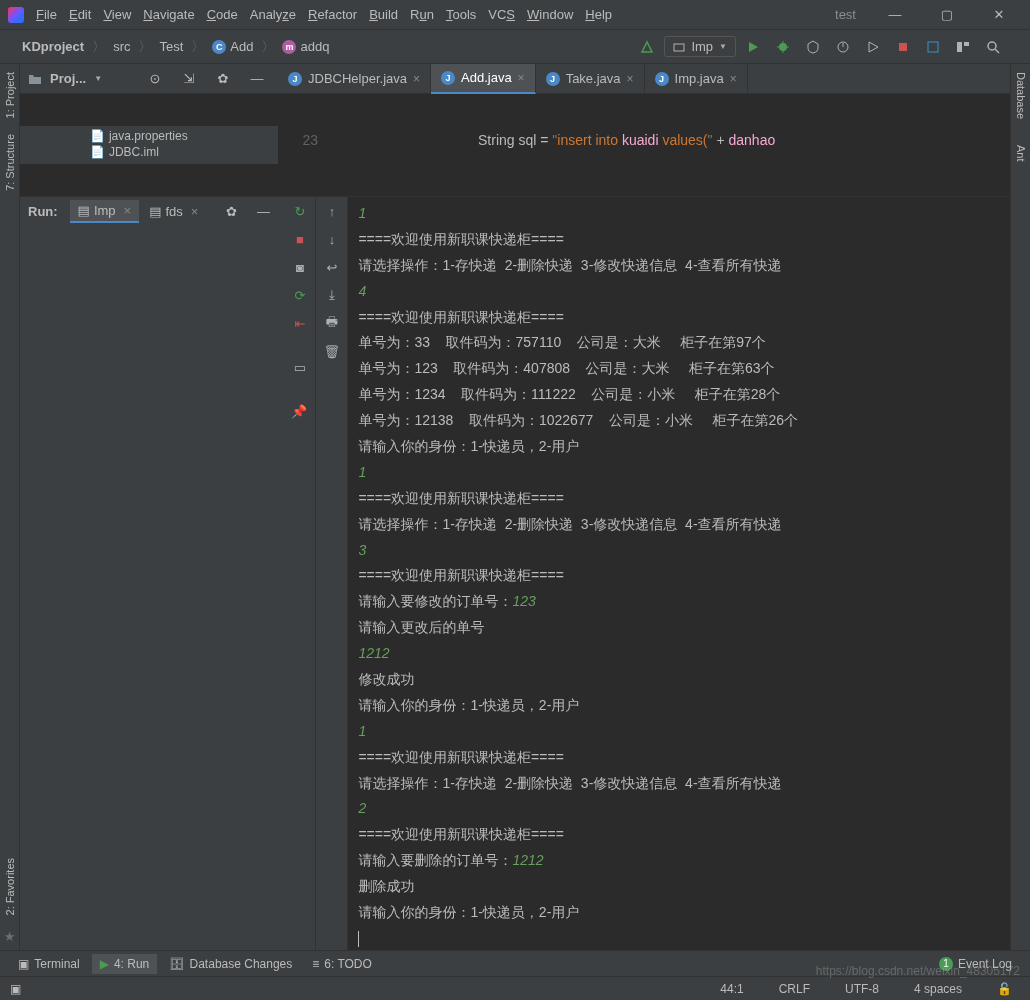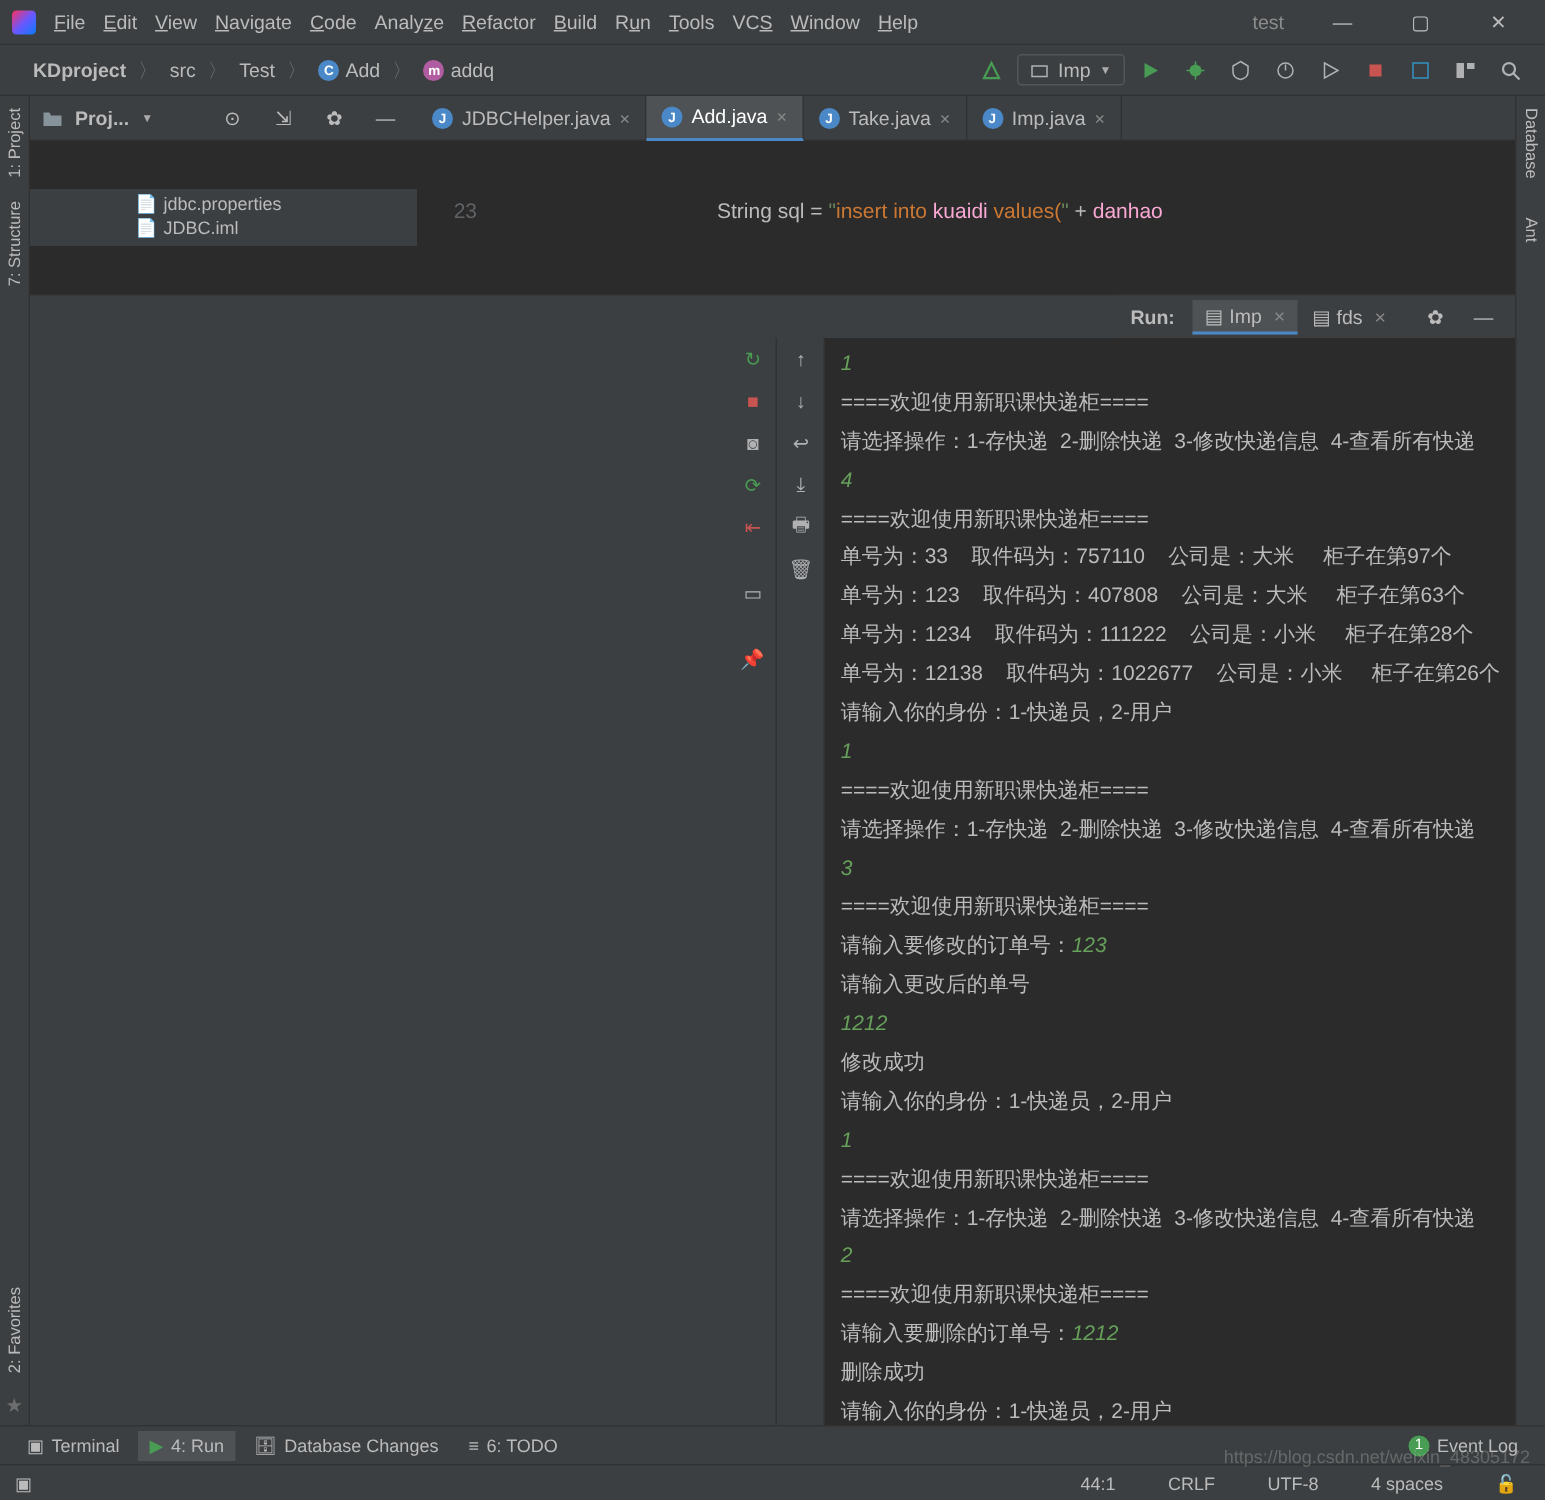--- a/index.html
+++ b/index.html
@@ -5,21 +5,21 @@
 * { margin: 0; padding: 0; box-sizing: border-box; font-family: "Segoe UI", Arial, sans-serif; }
 body { background: #2b2b2b; color: #bbbbbb; width: 1030px; height: 1000px; overflow: hidden; font-size: 13px; display: flex; flex-direction: column; }
 .titlebar { height: 30px; background: #3c3f41; display: flex; align-items: center; padding: 0 8px; gap: 6px; border-bottom: 1px solid #323232; }
 .titlebar .app-icon { width: 16px; height: 16px; background: linear-gradient(135deg,#fe315d,#6b57ff,#087cfa); border-radius: 3px; }
 .menu-item { padding: 4px 6px; cursor: pointer; color: #bbbbbb; }
 .menu-item u { text-decoration: underline; }
 .titlebar .spacer { flex: 1; }
 .titlebar .win-name { color: #8c8c8c; margin-right: 10px; }
 .win-btn { width: 46px; height: 30px; display: flex; align-items: center; justify-content: center; cursor: pointer; color: #bbbbbb; }
 
-.toolbar { height: 34px; background: #3c3f41; display: flex; align-items: center; padding: 0 10px 0 18px; border-bottom: 1px solid #323232; gap: 4px; }
+.toolbar { height: 34px; background: #3c3f41; display: flex; align-items: center; padding: 0 24px 0 18px; border-bottom: 1px solid #323232; gap: 4px; }
 .breadcrumb { display: flex; align-items: center; gap: 2px; font-size: 13px; color: #bbbbbb; }
 .breadcrumb .sep { color: #6e6e6e; padding: 0 2px; }
 .breadcrumb .crumb { display: flex; align-items: center; gap: 4px; padding: 2px 4px; cursor: pointer; }
 .breadcrumb .crumb .circ { width: 14px; height: 14px; border-radius: 50%; display: flex; align-items: center; justify-content: center; font-size: 9px; color: #fff; font-weight: bold; }
 .toolbar .spacer { flex: 1; }
 .tool-ico { width: 20px; height: 20px; display: flex; align-items: center; justify-content: center; cursor: pointer; margin: 0 3px; }
 .run-config { display: flex; align-items: center; gap: 6px; padding: 2px 8px; border: 1px solid #555; border-radius: 3px; background: #3c3f41; cursor: pointer; }
 .dropdown-arrow { font-size: 8px; color: #aaa; }
 
 .main { flex: 1; display: flex; overflow: hidden; }
@@ -41,21 +41,21 @@
 .editor-tab .close-x { font-size: 12px; color: #888; cursor: pointer; }
 
 .proj-content { display: flex; height: 38px; }
 .proj-left { width: 258px; background: #3c3f41; padding: 2px 10px; color: #bbbbbb; font-size: 12px; overflow: hidden; }
 .proj-left .file-item { display: flex; align-items: center; gap: 4px; padding: 1px 0 1px 60px; white-space: nowrap; }
 .editor-area { flex: 1; background: #2b2b2b; padding: 2px 10px; font-family: "Consolas", monospace; font-size: 14px; white-space: pre; overflow: hidden; }
 .line-no { display: inline-block; width: 30px; color: #606366; text-align: right; margin-right: 20px; }
 .code-str { color: #6a8759; }
 .code-var { color: #f9a8d4; }
 
-.run-panel { flex: 1; display: flex; flex-direction: column; background: #3c3f41; border-top: 1px solid #323232; overflow: hidden; align-items: flex-end; }
+.run-panel { flex: 1; display: flex; flex-direction: row; background: #3c3f41; border-top: 1px solid #323232; overflow: hidden; }
 .run-header { height: 28px; display: flex; align-items: center; padding: 0 8px; gap: 6px; background: #3c3f41; }
 .run-header .label { font-weight: bold; color: #bbbbbb; }
 .run-tab { display: flex; align-items: center; gap: 4px; padding: 3px 8px; cursor: pointer; }
 .run-tab.active { background: #4e5254; border-bottom: 2px solid #4a88c7; }
 .run-header .spacer { flex: 1; }
 
 .run-body { flex: 1; display: flex; overflow: hidden; }
 .run-toolbar { width: 32px; background: #3c3f41; border-right: 1px solid #323232; display: flex; flex-direction: column; align-items: center; padding: 4px 0; gap: 8px; }
 .run-toolbar2 { width: 32px; background: #3c3f41; border-right: 1px solid #323232; display: flex; flex-direction: column; align-items: center; padding: 4px 0; gap: 8px; }
 .tb-btn { width: 20px; height: 20px; display: flex; align-items: center; justify-content: center; cursor: pointer; color: #afb1b3; font-size: 13px; }
@@ -228,21 +228,21 @@
             <span>Imp.java</span>
             <span class="close-x">×</span>
           </div>
         </div>
     </div>
 
     <div class="proj-content">
       <div class="proj-left">
         <div class="file-item">
             <span>📄</span>
-            <span>jdbc.properties</span>
+            <span>java.properties</span>
           </div>
         <div class="file-item">
             <span>📄</span>
             <span>JDBC.iml</span>
           </div>
       </div>
       <div class="editor-area"><div style="height:4px"></div><span class="line-no">23</span><span style="display:inline-block;width:140px"></span><span>String sql = </span><span class="code-str">"</span><span style="color:#cc7832">insert</span><span class="code-str"> </span><span style="color:#cc7832">into</span><span class="code-str"> </span><span class="code-var">kuaidi</span><span class="code-str"> </span><span style="color:#cc7832">values(</span><span class="code-str">"</span><span> + </span><span class="code-var">danhao</span><span> </span></div>
     </div>
 
     <div class="run-panel">

